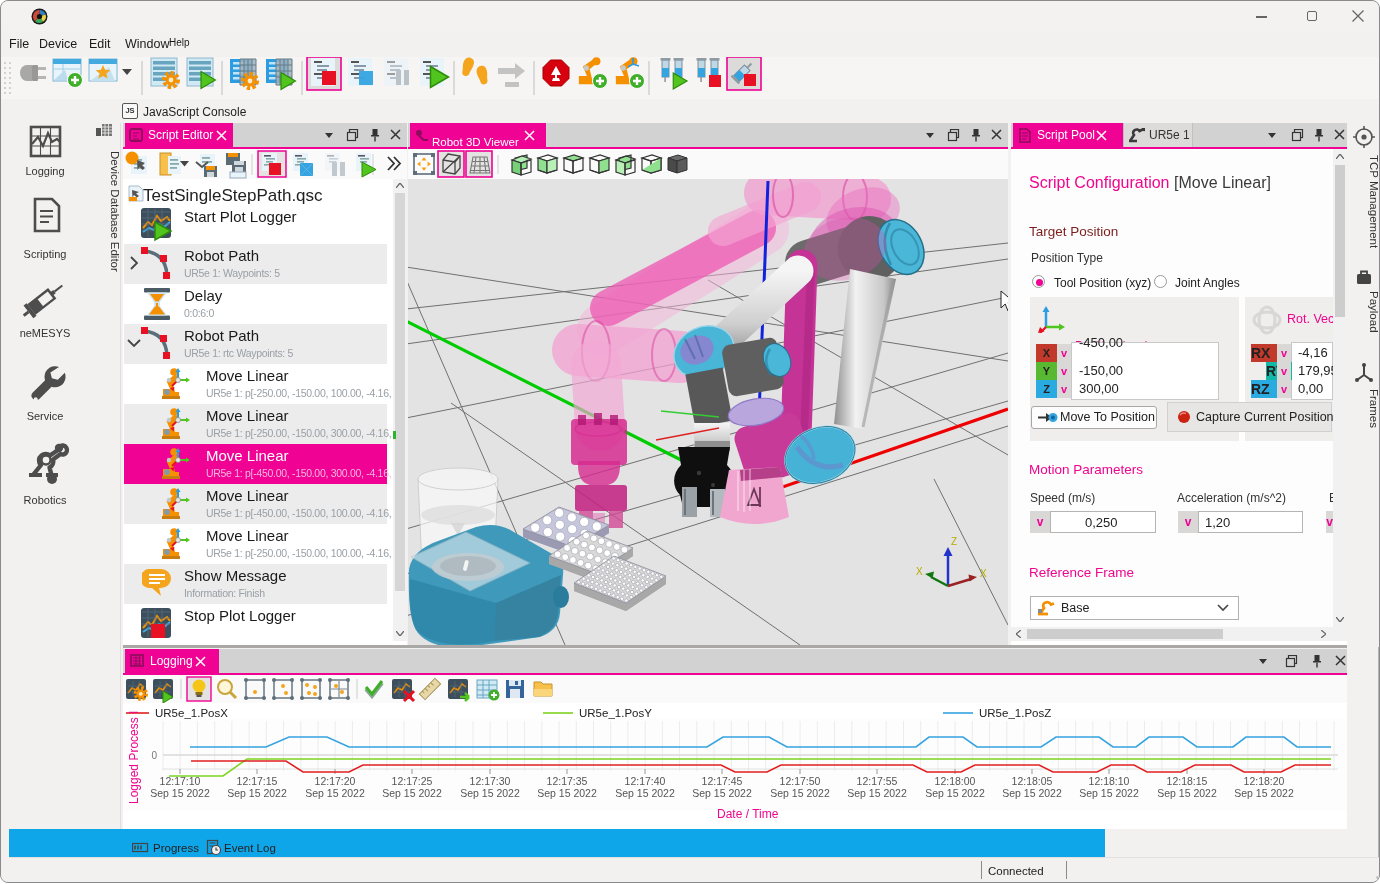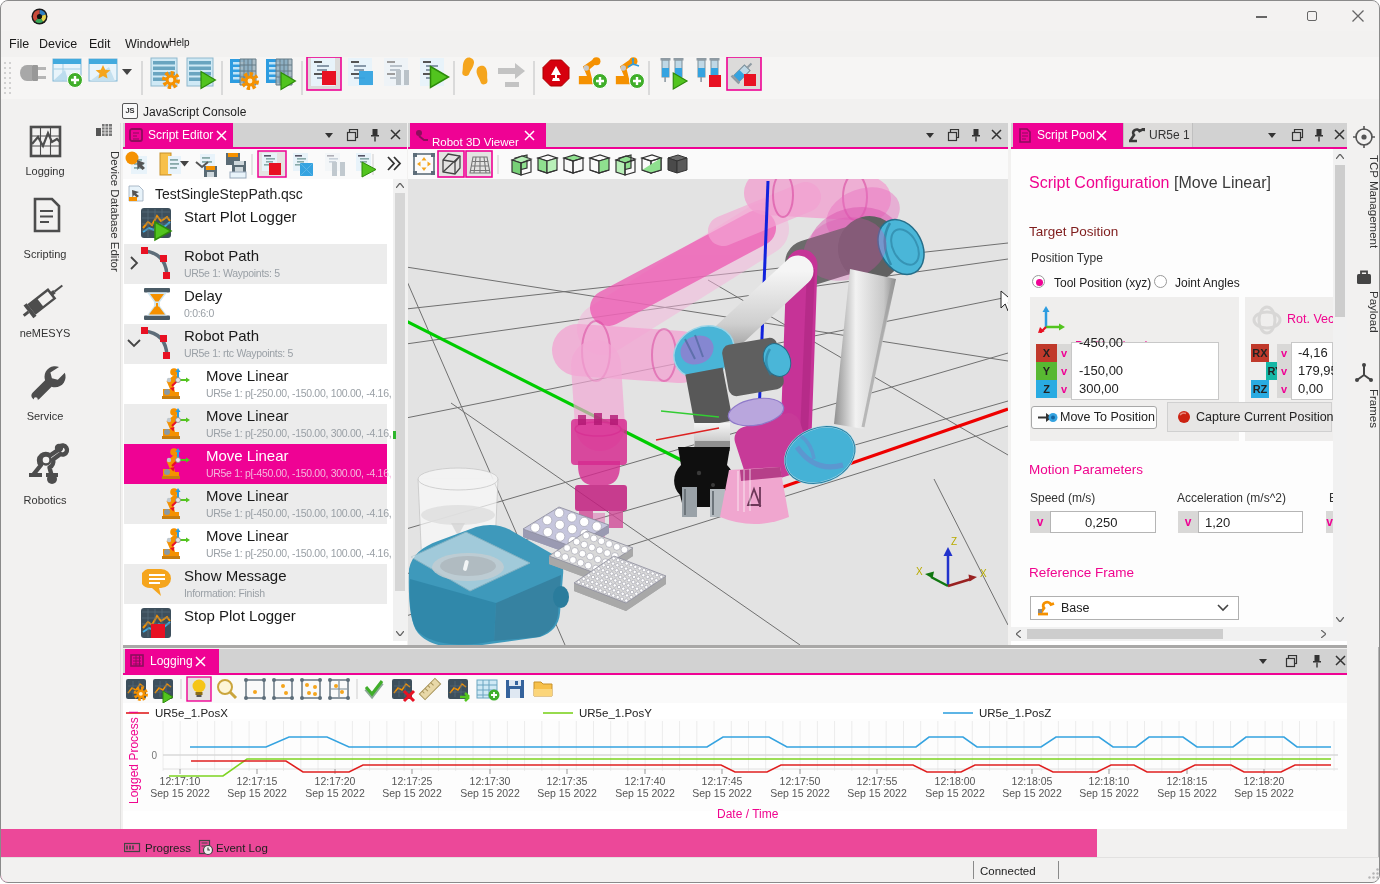--- a/index.html
+++ b/index.html
@@ -8,21 +8,21 @@
 .abs { position:absolute; }
 .tabbar { background:#d2d2d2; }
 .ptab { background:#ef0294; color:#fff; font-size:12px; }
 svg { display:block; }
 .txt { white-space:nowrap; }
 .trow { position:absolute; left:1px; width:263px; height:40px; }
 .tg { background:#ececec; }
 .tt { font-size:15px; color:#1a1a1a; white-space:nowrap; }
 .ts { font-size:10.5px; letter-spacing:-0.3px; color:#9aa0a6; white-space:nowrap; }
 .cell { width:21px; height:18px; font-size:11px; font-weight:bold; color:#222; text-align:center; line-height:18px; }
-.cell2 { width:18px; height:18px; font-size:11px; font-weight:bold; color:#222; text-align:center; line-height:18px; }
+.cell2 { width:26px; height:18px; font-size:14px; font-weight:bold; color:#222; text-align:left; line-height:18px; }
 .vcell { width:14px; height:18px; background:#d9d8d7; color:#ef0294; font-weight:bold; font-size:11px; text-align:center; line-height:18px; }
 </style>
 </head>
 <body>
 <div id="win">
 
   <div class="abs" style="left:0;top:0;width:1380px;height:30px;background:#f3f2f1;"></div>
   <div class="abs" id="applogo" style="left:30px;top:7px;width:17px;height:17px;">
     <svg width="17" height="17">
         <circle cx="8.5" cy="8.5" r="8" fill="#1a1a1a"></circle>
@@ -444,21 +444,21 @@
         </g>
     </svg>
 
     <div class="abs" style="left:0;top:56px;width:284px;height:462px;background:#fff;"></div>
 
     <svg class="abs" style="left:4px;top:62px;" width="18" height="17">
         <path d="M2 1 h10 l4 4 v11 h-14 Z" fill="#e8f3fa" stroke="#9ab" stroke-width="0.8"></path>
         <path d="M5 5 l7 2 l-3 1.5 l3 2.5 l-2 1.5 l-3 -2.5 l-1.5 2.5 Z" fill="#555"></path>
         <rect x="2" y="12" width="8" height="4" fill="#f59100"></rect>
       </svg>
-    <div class="abs txt" style="left:32px;top:63px;font-size:14px;color:#222;">TestSingleStepPath.qsc</div>
+    <div class="abs txt" style="left:20px;top:63px;font-size:17px;color:#222;">TestSingleStepPath.qsc</div>
 
     <div id="rows" class="abs" style="left:0;top:81px;width:284px;height:437px;">
       <svg width="0" height="0" style="position:absolute">
         <defs>
           <g id="iplot">
               <rect x="0" y="0" width="30" height="30" rx="3" fill="#3d4f5c"></rect>
               <path d="M2 20 l5 -6 l4 3 l5 -9 l4 5 l6 -4 l3 4" stroke="#f59100" stroke-width="2" fill="none"></path>
               <path d="M2 24 l6 -4 l5 2 l5 -6 l5 3 l6 -5" stroke="#42aade" stroke-width="2" fill="none"></path>
               <path d="M1 4 h28 M1 10 h28 M1 16 h28 M1 22 h28 M7 1 v28 M14 1 v28 M21 1 v28" stroke="#5a707f" stroke-width="0.7"></path>
             </g>
@@ -1323,21 +1323,21 @@
         <text x="1141" y="66" font-size="10.5" fill="#555" text-anchor="middle" font-family="Liberation Sans, sans-serif">12:18:20</text>
         <text x="1141" y="78" font-size="10.5" fill="#555" text-anchor="middle" font-family="Liberation Sans, sans-serif">Sep 15 2022</text>
         <path d="M46,57 H100 L124,40 H1208" stroke="#7ed321" stroke-width="1.6" fill="none"></path>
         <path d="M68,42 H163 L180,53 H226 L240,46 H598 L612,53 H644 L658,46 H790 L804,53 H838 L852,46 H916 L930,53 H974 L988,46 H1011 L1024,53 H1058 L1072,46 H1108 L1121,53 H1158 L1172,46 H1208" stroke="#e02020" stroke-width="1.6" fill="none"></path>
         <path d="M67,28 H143 L166,18 H204 L226,28 H584 L600,18 H646 L664,28 H793 L806,18 H840 L854,28 H918 L933,18 H976 L990,28 H1013 L1026,18 H1060 L1074,28 H1110 L1123,18 H1161 L1174,28 H1208" stroke="#35a3e0" stroke-width="1.6" fill="none"></path>
       </svg>
 <div class="abs txt" style="left:4px;top:155px;font-size:12px;color:#f0058f;transform:rotate(-90deg);transform-origin:0 0;">Logged Process I</div>
 <div class="abs txt" style="left:594px;top:158px;font-size:12px;color:#f0058f;">Date / Time</div>
 </div>
 
-  <div class="abs" id="bottomrows" style="left:0;top:828px;width:1096px;height:54px;background:#ec4899;">
+  <div class="abs" id="bottomrows" style="left:8px;top:828px;width:1096px;height:54px;background:#0ea5e9;">
     <svg class="abs" style="left:123px;top:10px;" width="160" height="18" font-family="Liberation Sans, sans-serif">
       <g stroke="#444" fill="none" stroke-width="1.2">
           <rect x="0.5" y="4.5" width="15" height="8"></rect>
           <path d="M3 6.5 v4 M6 6.5 v4 M9 6.5 v4" stroke-width="1.6"></path>
         </g>
       <text x="21" y="13" font-size="11.5" fill="#222">Progress</text>
       <g transform="translate(74,0)" stroke="#444" fill="none" stroke-width="1.2">
           <rect x="1.5" y="1.5" width="10" height="13"></rect>
           <path d="M3.5 4 h6 M3.5 7 h4"></path>
           <circle cx="10" cy="11" r="4.5" fill="#f2f1f0"></circle>

